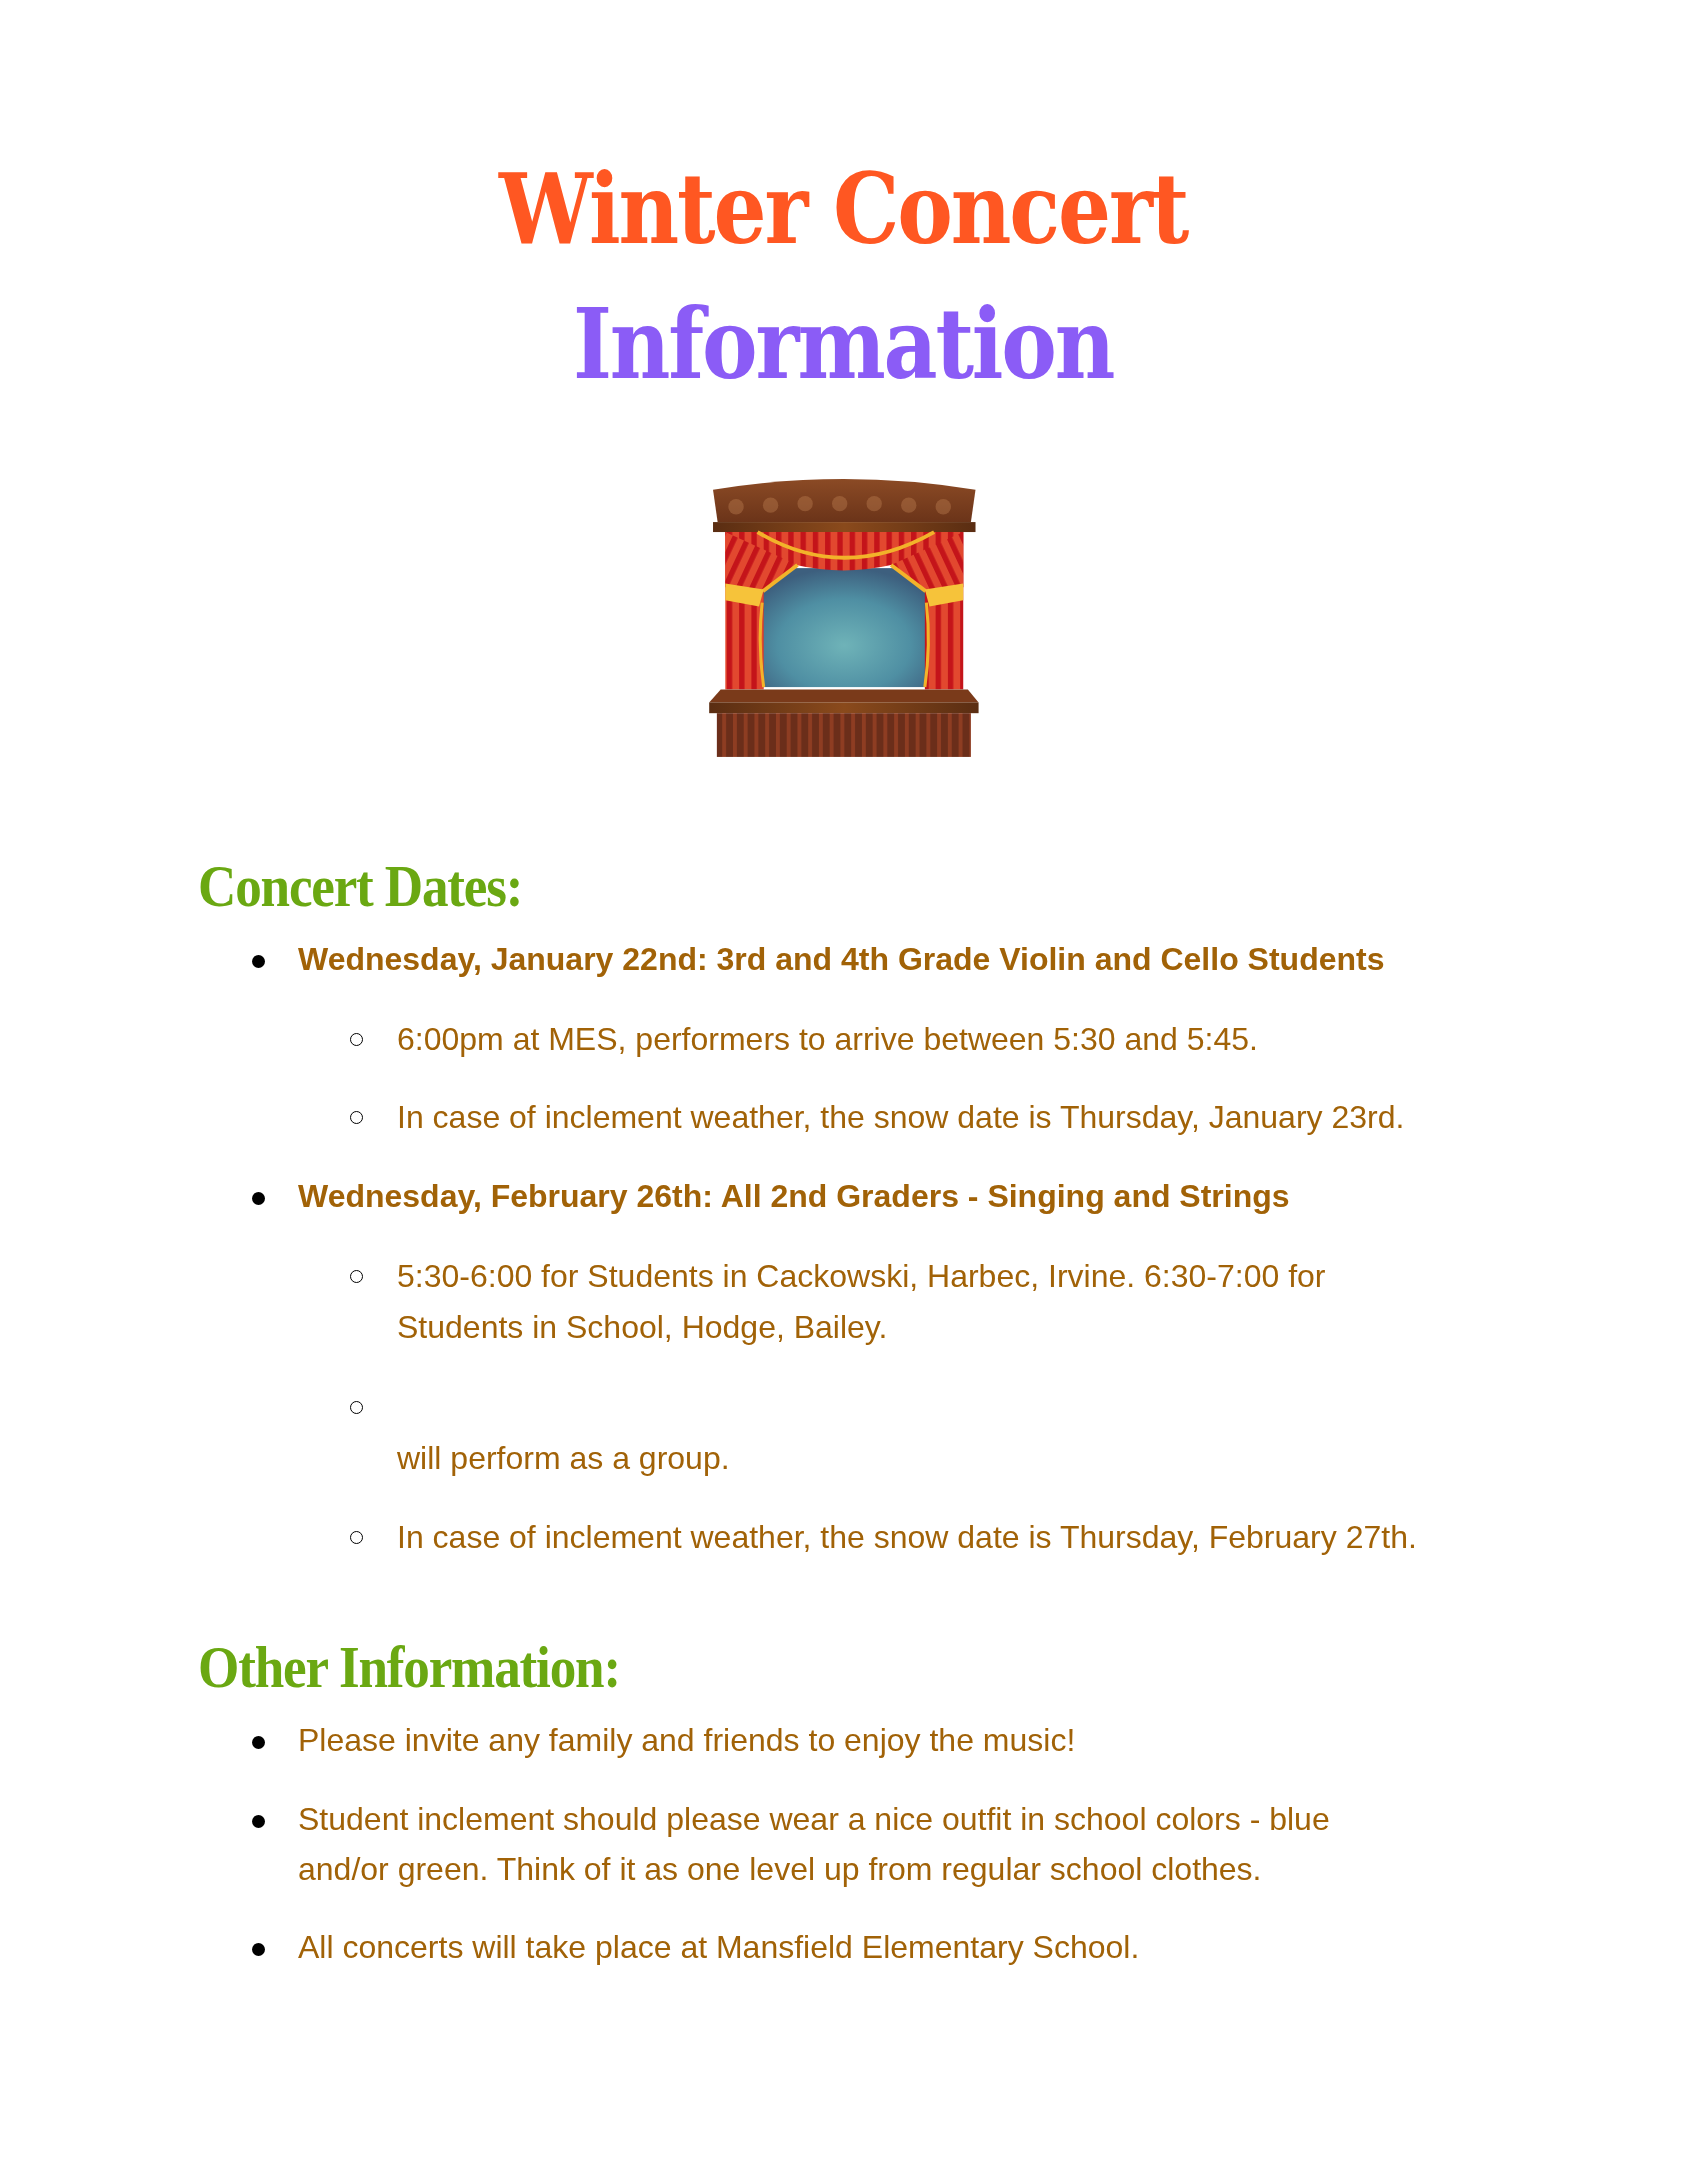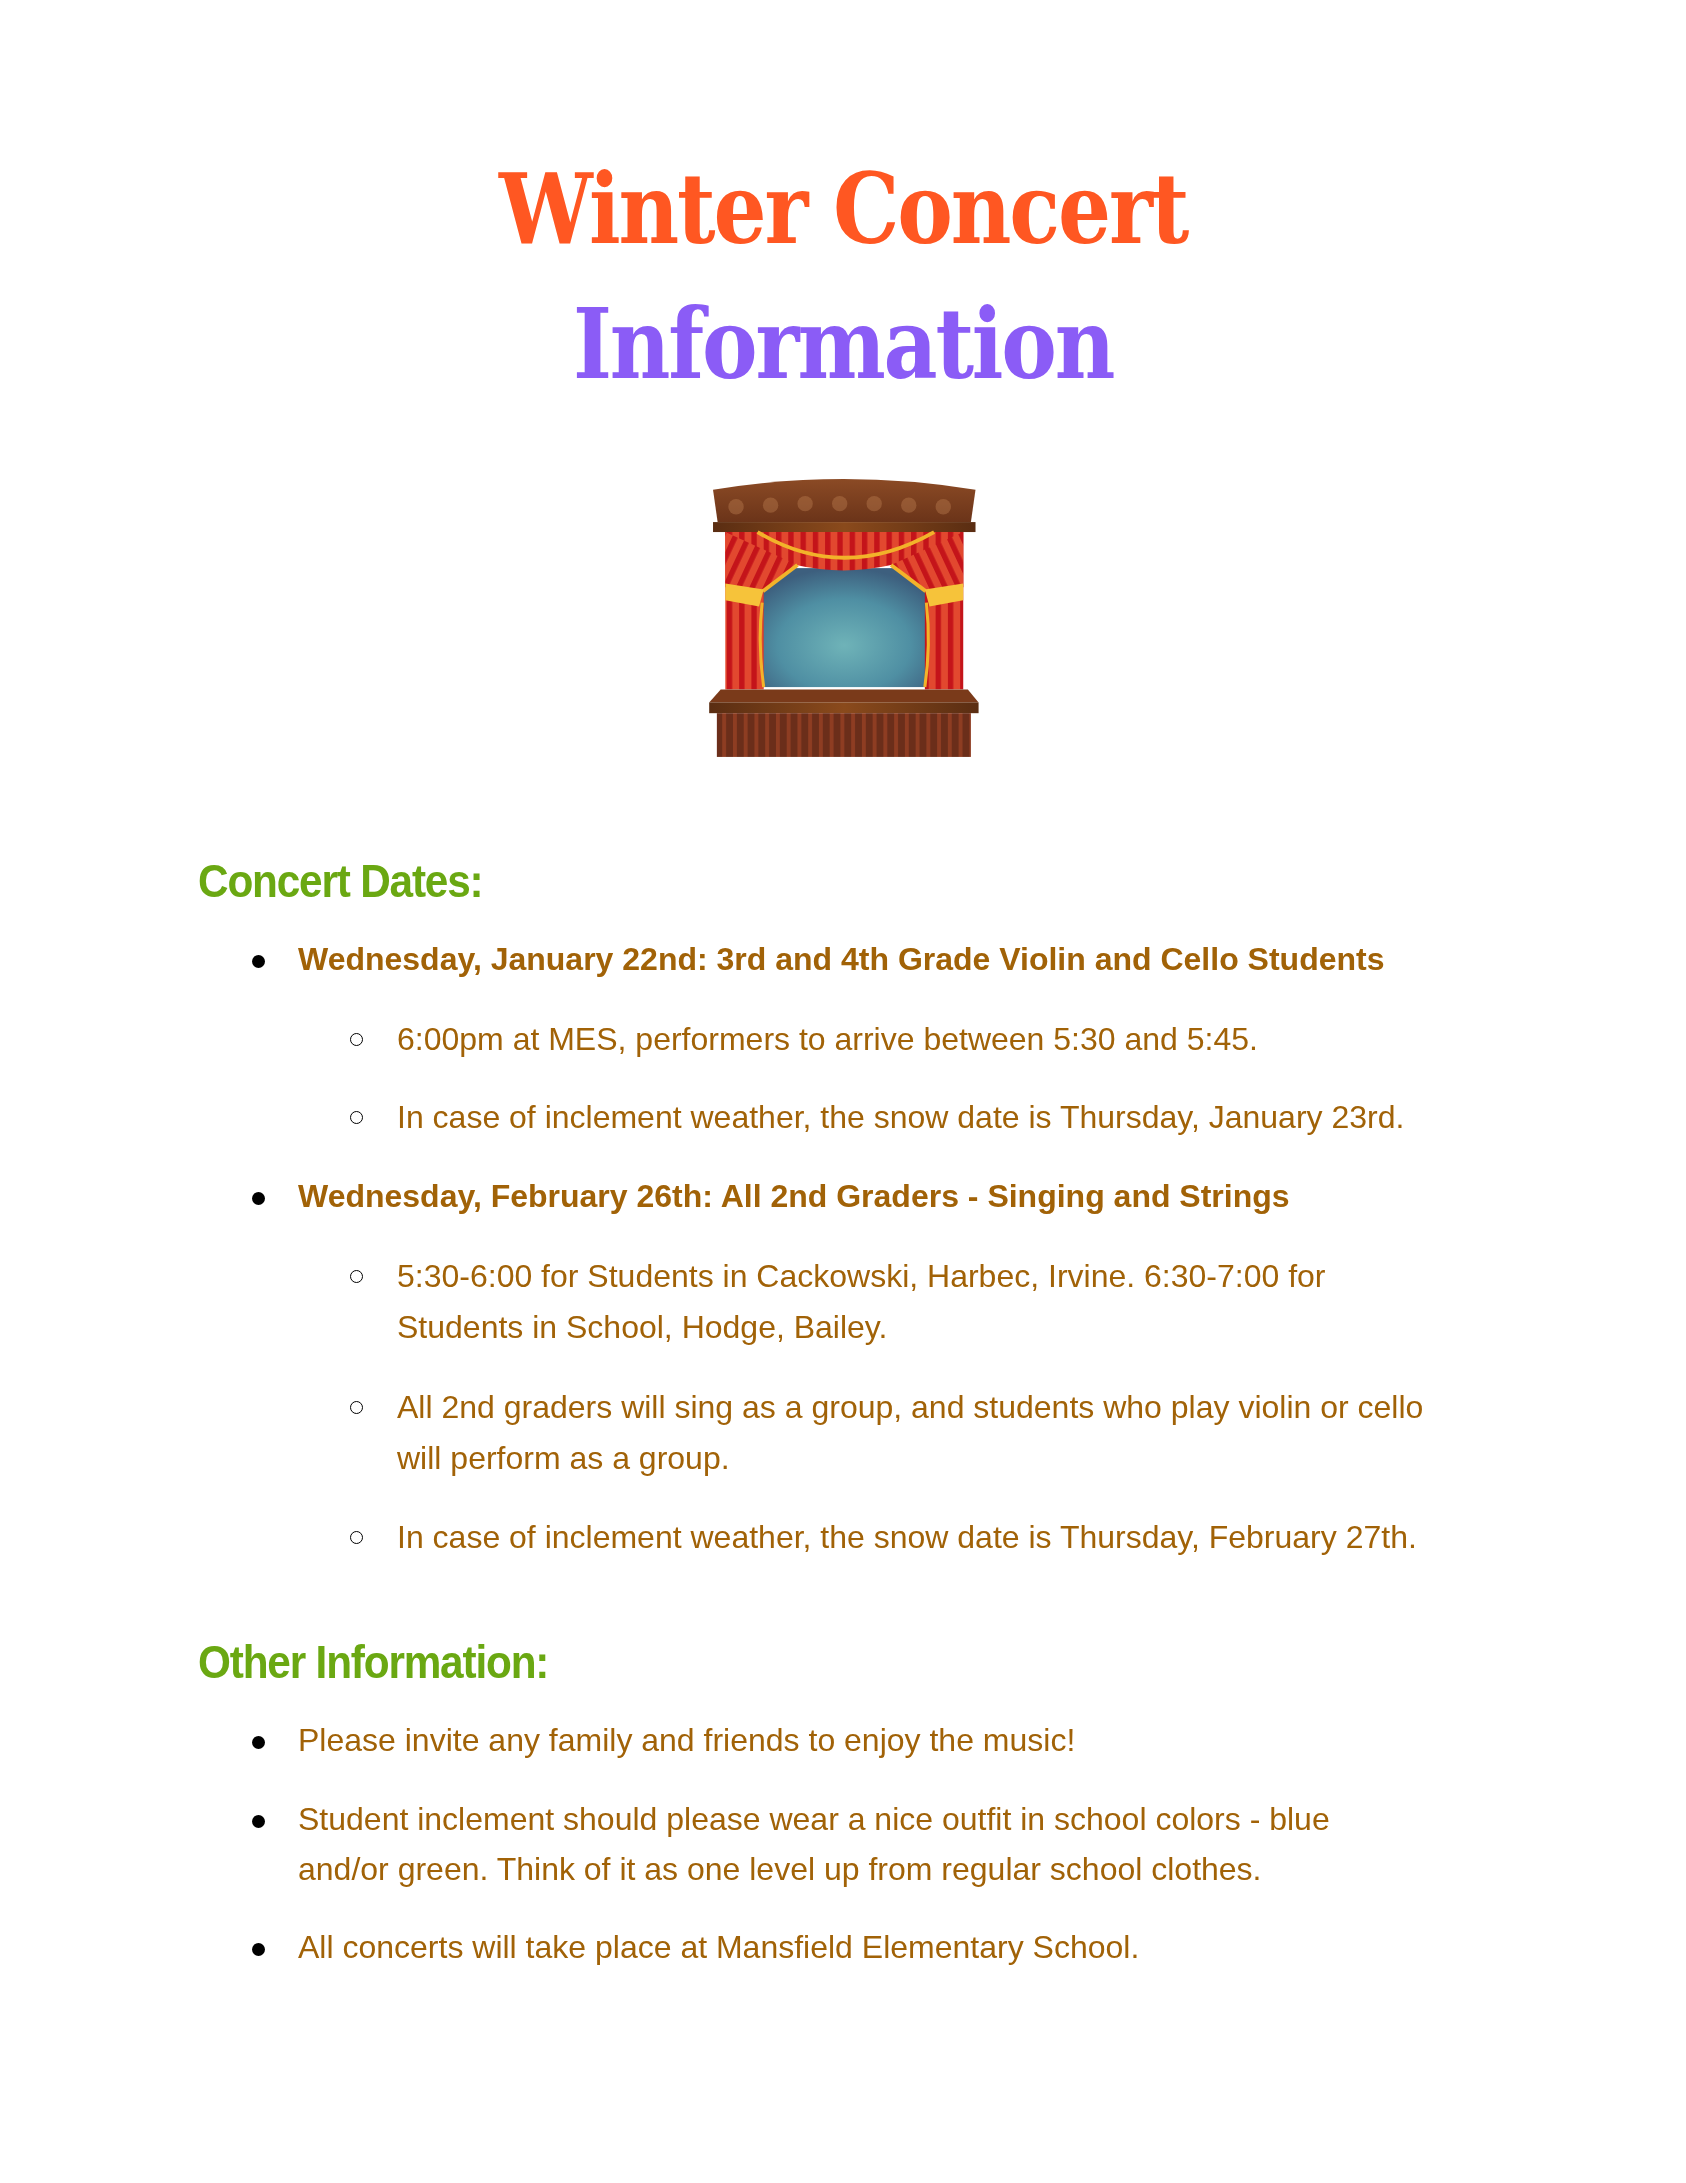--- a/index.html
+++ b/index.html
@@ -11,22 +11,22 @@
     font-family: "DejaVu Serif", serif; font-weight: bold;
     font-size: 97px; line-height: 1; white-space: nowrap;
     letter-spacing: -2.5px;
   }
   .title-line span { display: inline-block; transform: scaleX(0.86); transform-origin: center; }
 
   .stage { position: absolute; left: 690px; top: 453px; width: 307px; height: 307px; }
 
   .heading {
     position: absolute; left: 198px; white-space: nowrap;
-    font-family: Liberation Sans, sans-serif; font-weight: bold;
-    font-size: 47px; line-height: 1; letter-spacing: -1.3px;
+    font-family: Liberation Serif, serif; font-weight: bold;
+    font-size: 59px; line-height: 1; letter-spacing: -1.3px;
   }
   .heading span { display: inline-block; transform: scaleX(0.9); transform-origin: left center; }
 
   .line {
     position: absolute; white-space: nowrap;
     font-family: "Liberation Sans", sans-serif;
     font-size: 32px; line-height: 1; color: #a16207;
   }
   .line.bold { font-weight: bold; }
   .bullet-dot {
@@ -132,21 +132,20 @@
   <div class="line" style="left:397px; top:1101px;">In case of inclement weather, the snow date is Thursday, January 23rd.</div>
 
   <div class="bullet-dot" style="left:252px; top:1192px;"></div>
   <div class="line bold" style="left:298px; top:1180px;">Wednesday, February 26th: All 2nd Graders - Singing and Strings</div>
 
   <div class="bullet-circle" style="left:350px; top:1270px;"></div>
   <div class="line" style="left:397px; top:1260px;">5:30-6:00 for Students in Cackowski, Harbec, Irvine.  6:30-7:00 for</div>
   <div class="line" style="left:397px; top:1311px;">Students in School, Hodge, Bailey.</div>
 
   <div class="bullet-circle" style="left:350px; top:1401px;"></div>
-  <div class="line" style="left:397px; top:1391px;">All 2nd graders will sing as a group, and students who play violin or cello</div>
   <div class="line" style="left:397px; top:1442px;">will perform as a group.</div>
 
   <div class="bullet-circle" style="left:350px; top:1531px;"></div>
   <div class="line" style="left:397px; top:1521px;">In case of inclement weather, the snow date is Thursday, February 27th.</div>
 
   <div class="heading" style="top:1638px; color:#6AA812;">
     <span>Other Information:</span>
   </div>
 
   <div class="bullet-dot" style="left:252px; top:1736px;"></div>

